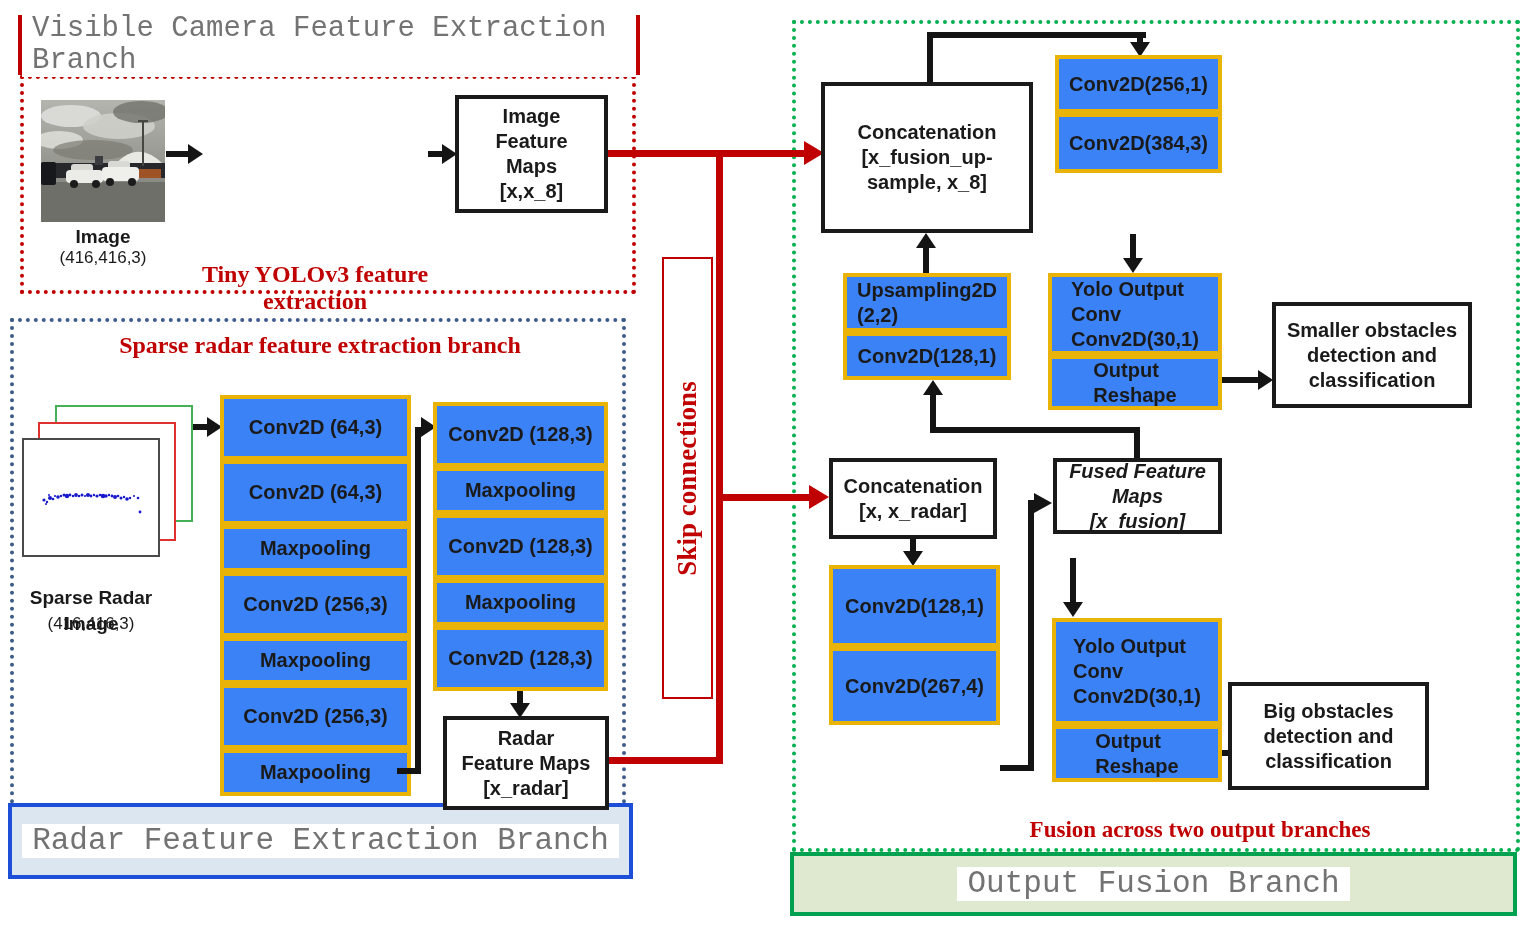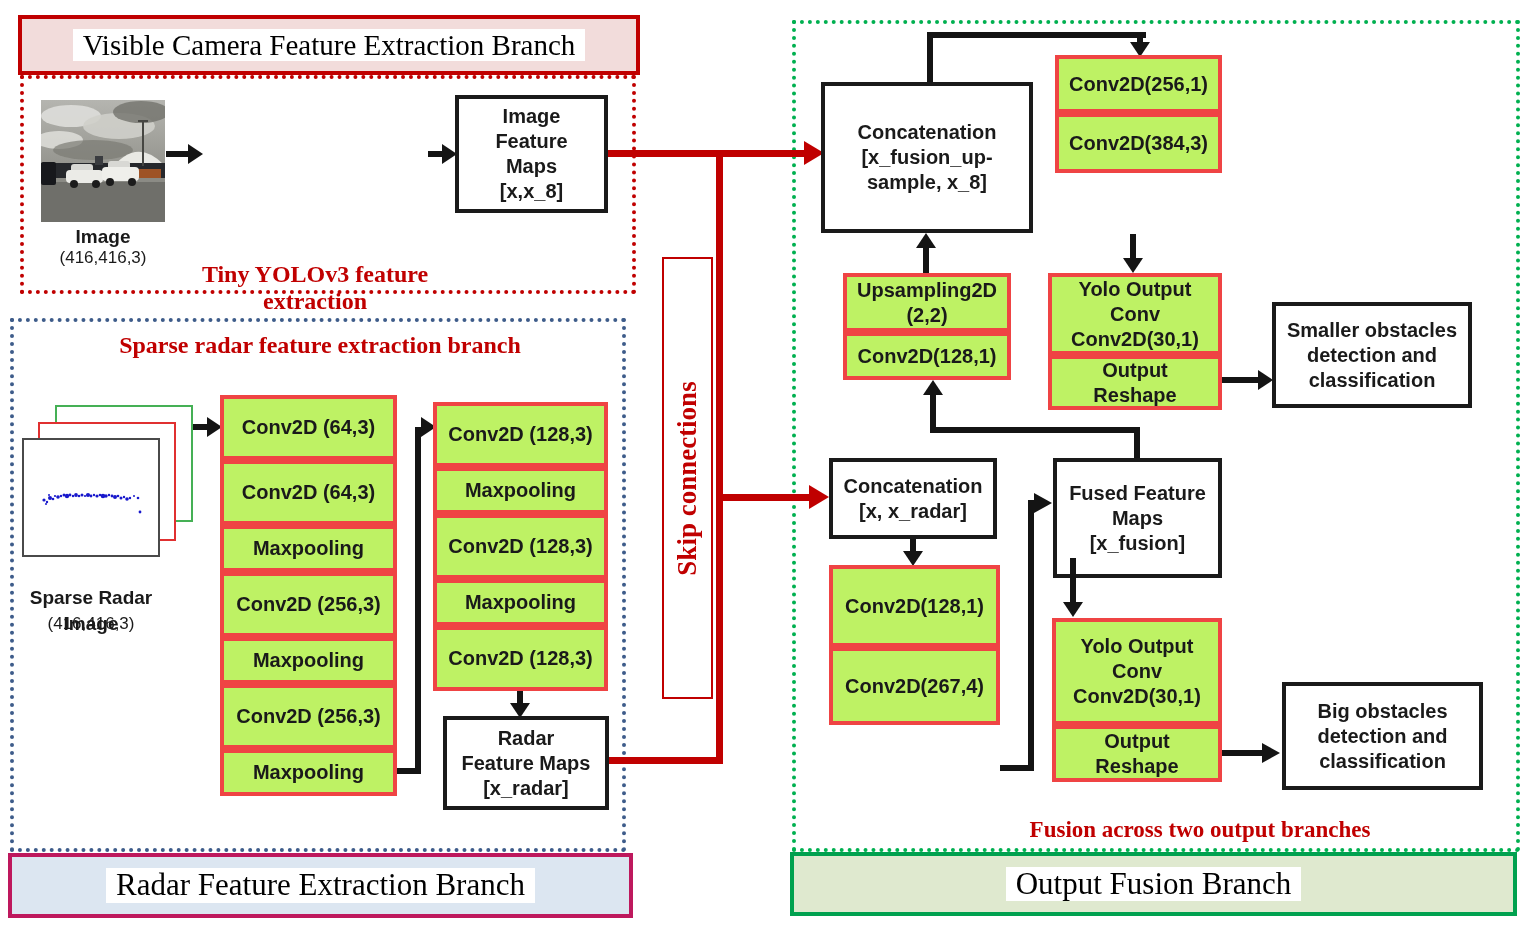--- a/index.html
+++ b/index.html
@@ -1,27 +1,27 @@
 <!DOCTYPE html>
 <html><head>
 <meta charset="utf-8">
 <style>
   html,body{margin:0;padding:0;background:#ffffff;}
   #canvas{position:relative;width:1534px;height:928px;background:#fff;overflow:hidden;
           font-family:"Liberation Sans",sans-serif;}
   .region{position:absolute;box-sizing:border-box;}
   .banner{position:absolute;box-sizing:border-box;display:flex;align-items:center;justify-content:center;
-          font-family:Liberation Serif, serif;color:#000000;}
+          font-family:Liberation Mono, monospace;color:#737373;}
   .banner span{background:#fff;padding:0 10px;line-height:1.12;}
   .box{position:absolute;border:4px solid #1a1a1a;background:#fff;display:flex;align-items:center;
        justify-content:center;text-align:center;font-weight:700;color:#1a1a1a;white-space:pre-line;
        box-sizing:border-box;font-size:20px;line-height:1.25;}
   .stack{position:absolute;display:flex;flex-direction:column;}
-  .cell{border:4px solid #ef4444;background:#bef264;display:flex;align-items:center;justify-content:center;
-        text-align:center;font-weight:700;color:#1a1a1a;font-size:20px;line-height:1.25;
+  .cell{border:4px solid #eab308;background:#3b82f6;display:flex;align-items:center;justify-content:center;
+        font-weight:700;color:#1a1a1a;font-size:20px;line-height:1.25;
         box-sizing:border-box;white-space:pre-line;width:100%;}
   .h47{height:47px}.h48{height:48px}.h55{height:55px}.h58{height:58px}.h59{height:59px}
   .h60{height:60px}.h61{height:61px}.h65{height:65px}.h78{height:78px}.h82{height:82px}.h85{height:85px}
   .redcap{position:absolute;font-family:"Liberation Serif",serif;font-weight:700;color:#C00000;
           text-align:center;white-space:pre-line;}
   .lbl{position:absolute;text-align:center;color:#1a1a1a;white-space:pre-line;}
   .line{position:absolute;background:#141414;}
   .rline{position:absolute;background:#C00000;}
   .tri{position:absolute;width:0;height:0;}
   .tr-r{border-top:10px solid transparent;border-bottom:10px solid transparent;border-left:15px solid #141414;}
@@ -39,21 +39,21 @@
 
 <div id="canvas">
 
   <div class="region" style="left:20px;top:75px;width:616px;height:219px;border:4px dotted #C00000;"></div>
   <div class="region" style="left:10px;top:318px;width:616px;height:534px;border:4px dotted #3E5C8A;"></div>
   <div class="region" style="left:792px;top:20px;width:728px;height:832px;border:4px dotted #00B050;"></div>
 
   <div class="banner" style="left:18px;top:15px;width:622px;height:60px;background:#F2DCDB;border:4px solid #C00000;font-size:29px;">
     <span>Visible Camera Feature Extraction Branch</span>
   </div>
-  <div class="banner" style="left:8px;top:853px;width:625px;height:65px;background:#DCE6F1;border:4px solid #be185d;font-size:31px;">
+  <div class="banner" style="left:8px;top:803px;width:625px;height:76px;background:#DCE6F1;border:4px solid #1d4ed8;font-size:31px;">
     <span>Radar Feature Extraction Branch</span>
   </div>
   <div class="banner" style="left:790px;top:852px;width:727px;height:64px;background:#DFE9CF;border:4px solid #00A14F;font-size:31px;">
     <span>Output Fusion Branch</span>
   </div>
 
   <div class="rline" style="left:608px;top:150px;width:198px;height:7px;"></div>
   <div class="tri rtr-r" style="left:804px;top:141px;"></div>
   <div class="rline" style="left:716px;top:150px;width:7px;height:614px;"></div>
   <div class="rline" style="left:716px;top:494px;width:93px;height:7px;"></div>
@@ -159,21 +159,21 @@
       </g>
     </svg>
   </div>
   <div class="lbl" style="left:22px;top:561px;width:138px;font-weight:700;font-size:19px;line-height:1.35;margin-top:24px;">Sparse Radar
 Image</div>
   <div class="lbl" style="left:22px;top:614px;width:138px;font-size:17px;">(416,416,3)</div>
 
   <div class="line" style="left:193px;top:424px;width:14px;height:6px;"></div>
   <div class="tri tr-r" style="left:207px;top:417px;"></div>
 
-  <div class="stack" style="left:220px;top:395px;width:177px;">
+  <div class="stack" style="left:220px;top:395px;width:191px;">
     <div class="cell h65">Conv2D (64,3)</div>
     <div class="cell h65">Conv2D (64,3)</div>
     <div class="cell h47">Maxpooling</div>
     <div class="cell h65">Conv2D (256,3)</div>
     <div class="cell h47">Maxpooling</div>
     <div class="cell h65">Conv2D (256,3)</div>
     <div class="cell h47">Maxpooling</div>
   </div>
 
   <div class="line" style="left:397px;top:768px;width:24px;height:6px;"></div>
@@ -249,37 +249,37 @@
 
   <div class="stack" style="left:829px;top:565px;width:171px;">
     <div class="cell h82">Conv2D(128,1)</div>
     <div class="cell h78">Conv2D(267,4)</div>
   </div>
 
   <div class="line" style="left:1000px;top:765px;width:34px;height:6px;"></div>
   <div class="line" style="left:1028px;top:500px;width:6px;height:271px;"></div>
   <div class="tri tr-r18" style="left:1034px;top:493px;"></div>
 
-  <div class="box" style="left:1053px;top:458px;width:169px;height:120px;">Fused Feature
+  <div class="box" style="left:1053px;top:458px;width:169px;height:76px;font-style:italic;">Fused Feature
 Maps
 [x_fusion]</div>
 
   <div class="line" style="left:1070px;top:558px;width:6px;height:46px;"></div>
   <div class="tri tr-d" style="left:1063px;top:602px;"></div>
 
   <div class="stack" style="left:1052px;top:618px;width:170px;">
     <div class="cell" style="height:107px">Yolo Output
 Conv
 Conv2D(30,1)</div>
     <div class="cell" style="height:57px">Output
 Reshape</div>
   </div>
 
   <div class="line" style="left:1222px;top:750px;width:42px;height:6px;"></div>
   <div class="tri tr-r18" style="left:1262px;top:743px;"></div>
 
-  <div class="box" style="left:1282px;top:682px;width:201px;height:108px;">Big obstacles
+  <div class="box" style="left:1228px;top:682px;width:201px;height:108px;">Big obstacles
 detection and
 classification</div>
 
   <div class="redcap" style="left:1000px;top:817px;width:400px;font-size:23px;">Fusion across two output branches</div>
 
 </div>
 
 </body></html>

